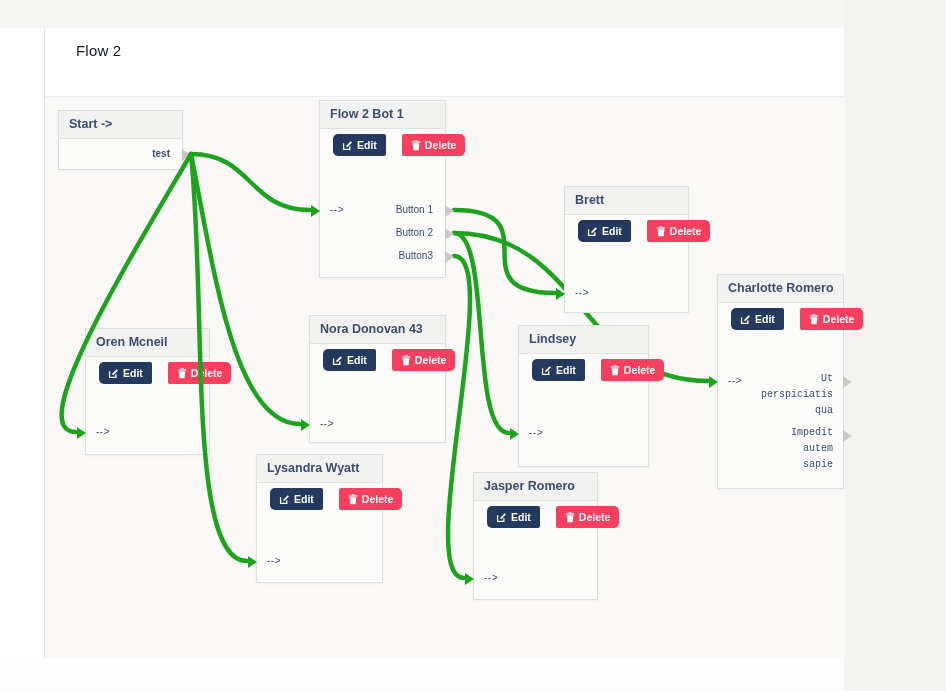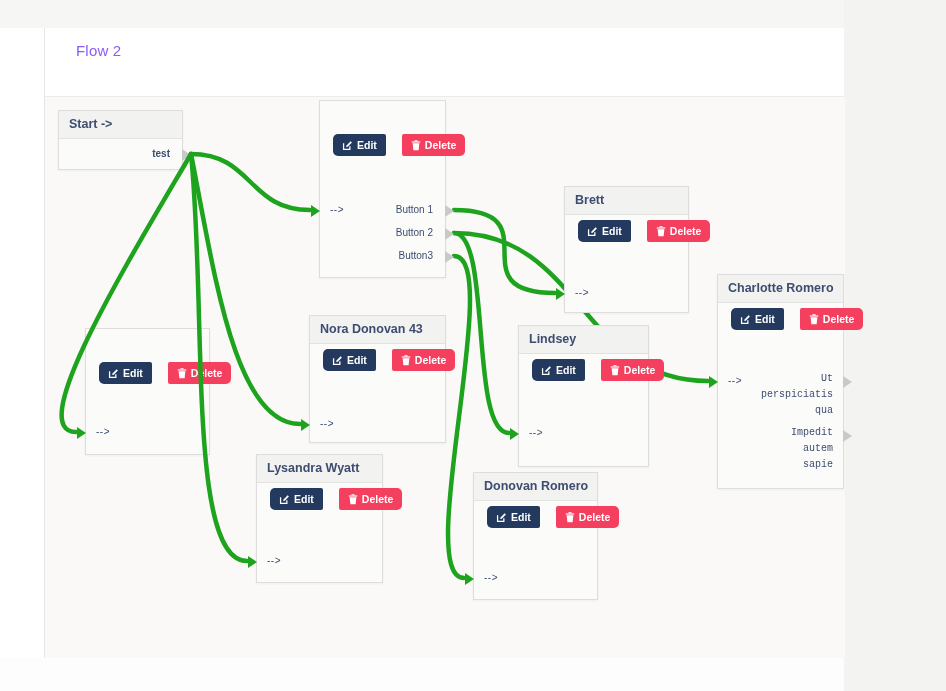--- a/index.html
+++ b/index.html
@@ -5,21 +5,21 @@
   * { margin:0; padding:0; box-sizing:border-box; }
   html,body { width:946px; height:691px; background:#ffffff; overflow:hidden;
     font-family:"Liberation Sans", sans-serif; }
   .top-strip { position:absolute; left:0; top:0; width:946px; height:28px; background:#f6f6f5; }
   .right-panel { position:absolute; left:844px; top:0; width:102px; height:691px; background:#f3f3f2; }
   .bottom-strip { position:absolute; left:0; top:658px; width:844px; height:33px; background:#fdfdfd; }
   .container { position:absolute; left:44px; top:28px; width:800px; height:630px;
     background:#ffffff; border-left:1px solid #e6e6e6; border-bottom:1px solid #e9e9e9; }
   .flow-header { position:relative; width:100%; height:69px; background:#ffffff;
     border-bottom:1px solid #ececec; }
-  .flow-title { position:absolute; left:31px; top:14px; font-size:15px; color:#8b5cf6;
+  .flow-title { position:absolute; left:31px; top:14px; font-size:15px; color:#0f172a;
     font-weight:500; letter-spacing:.2px; }
   .canvas { position:absolute; left:0; top:69px; width:800px; height:561px; background:#faf9f7; }
   svg.conn-layer { position:absolute; left:0; top:0; width:800px; height:561px; pointer-events:none; }
   .node { position:absolute; background:#fbfbfa; border:1px solid #dddddd;
     box-shadow:0 1px 2px rgba(50,50,70,0.05); }
   .node-header { position:relative; width:100%; height:28px; background:#f2f2f1;
     border-bottom:1px solid #e2e2e1; }
   .node-title { position:absolute; left:10px; top:6px; font-size:12.5px; font-weight:700;
     color:#3d4d70; white-space:nowrap; }
   .node-buttons { position:absolute; left:13px; top:33px; display:flex; gap:16px; }
@@ -61,20 +61,23 @@
       </svg>
     <div id="nodes-host" style="position:absolute;left:0;top:0;width:800px;height:561px;">
         <div class="node" style="left: 13px; top: 13px; width: 125px; height: 60px;">
           <div class="node-header">
       <span class="node-title">Start -&gt;</span>
           </div>
           <span class="output-label" style="right:12px;top:37px;font-weight:bold;">test</span>
         <span class="port port-out" style="top:38px;"></span>
         </div>
         <div class="node" style="left: 274px; top: 3px; width: 127px; height: 178px;">
+          <div class="node-header">
+      <span class="node-title">Flow 2 Bot 1</span>
+          </div>
           <div class="node-buttons">
       <button class="btn btn-edit">
               <svg width="11" height="11" viewBox="0 0 14 14">
                 <path d="M2 4v8h8V8" fill="none" stroke="#fff" stroke-width="1.6"></path>
                 <path d="M5.3 8.9l.5-2 5.2-5.2 1.6 1.6-5.2 5.2z" fill="#fff"></path>
               </svg>
               <span>Edit</span>
             </button>
       <button class="btn btn-delete">
               <svg width="10" height="11" viewBox="0 0 12 14">
@@ -140,20 +143,23 @@
             </button>
     </div>
           <span class="input-row-label" style="left:10px;top:100px;">--&gt;</span>
       <span class="port port-in port-green" style="top:101px;"></span>
           <div class="output-block" style="right:10px;top:96px;">Ut<br>perspiciatis<br>qua</div>
         <span class="port port-out" style="top:101px;"></span>
           <div class="output-block" style="right:10px;top:150px;">Impedit<br>autem<br>sapie</div>
         <span class="port port-out" style="top:155px;"></span>
         </div>
         <div class="node" style="left: 40px; top: 231px; width: 125px; height: 127px;">
+          <div class="node-header">
+      <span class="node-title">Oren Mcneil</span>
+          </div>
           <div class="node-buttons">
       <button class="btn btn-edit">
               <svg width="11" height="11" viewBox="0 0 14 14">
                 <path d="M2 4v8h8V8" fill="none" stroke="#fff" stroke-width="1.6"></path>
                 <path d="M5.3 8.9l.5-2 5.2-5.2 1.6 1.6-5.2 5.2z" fill="#fff"></path>
               </svg>
               <span>Edit</span>
             </button>
       <button class="btn btn-delete">
               <svg width="10" height="11" viewBox="0 0 12 14">
@@ -234,21 +240,21 @@
                 <rect x="4" y="0.3" width="4" height="1.5" fill="#fff"></rect>
               </svg>
               <span>Delete</span>
             </button>
     </div>
           <span class="input-row-label" style="left:10px;top:100px;">--&gt;</span>
       <span class="port port-in port-green" style="top:101px;"></span>
         </div>
         <div class="node" style="left: 428px; top: 375px; width: 125px; height: 128px;">
           <div class="node-header">
-      <span class="node-title">Donovan Romero</span>
+      <span class="node-title">Jasper Romero</span>
           </div>
           <div class="node-buttons">
       <button class="btn btn-edit">
               <svg width="11" height="11" viewBox="0 0 14 14">
                 <path d="M2 4v8h8V8" fill="none" stroke="#fff" stroke-width="1.6"></path>
                 <path d="M5.3 8.9l.5-2 5.2-5.2 1.6 1.6-5.2 5.2z" fill="#fff"></path>
               </svg>
               <span>Edit</span>
             </button>
       <button class="btn btn-delete">

